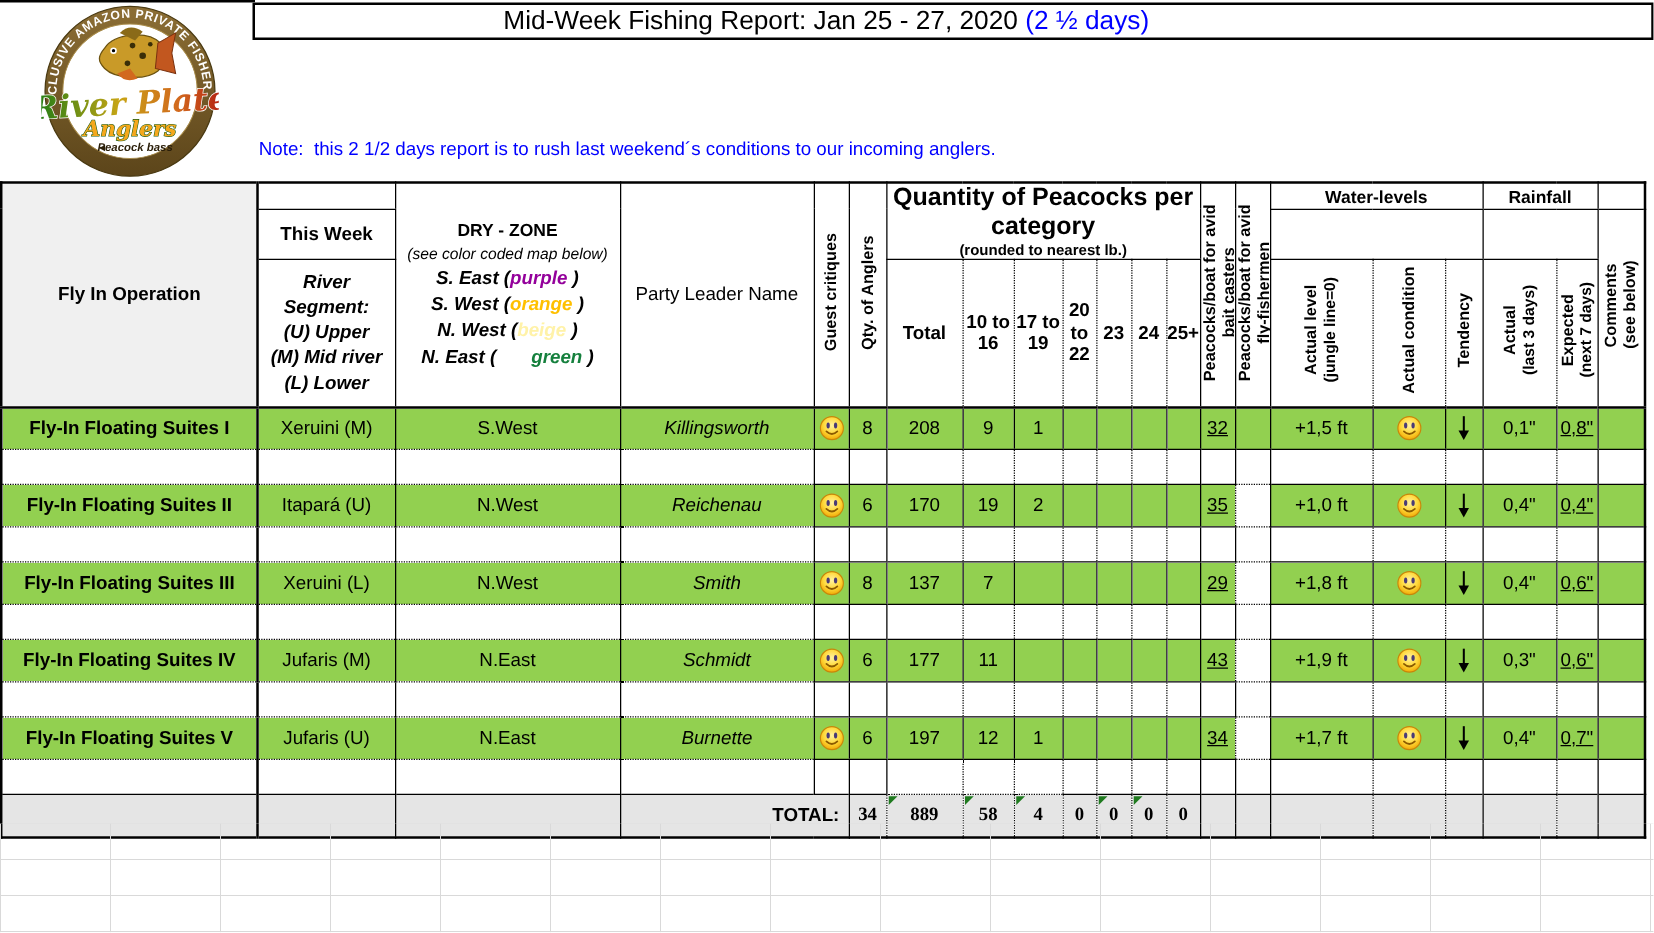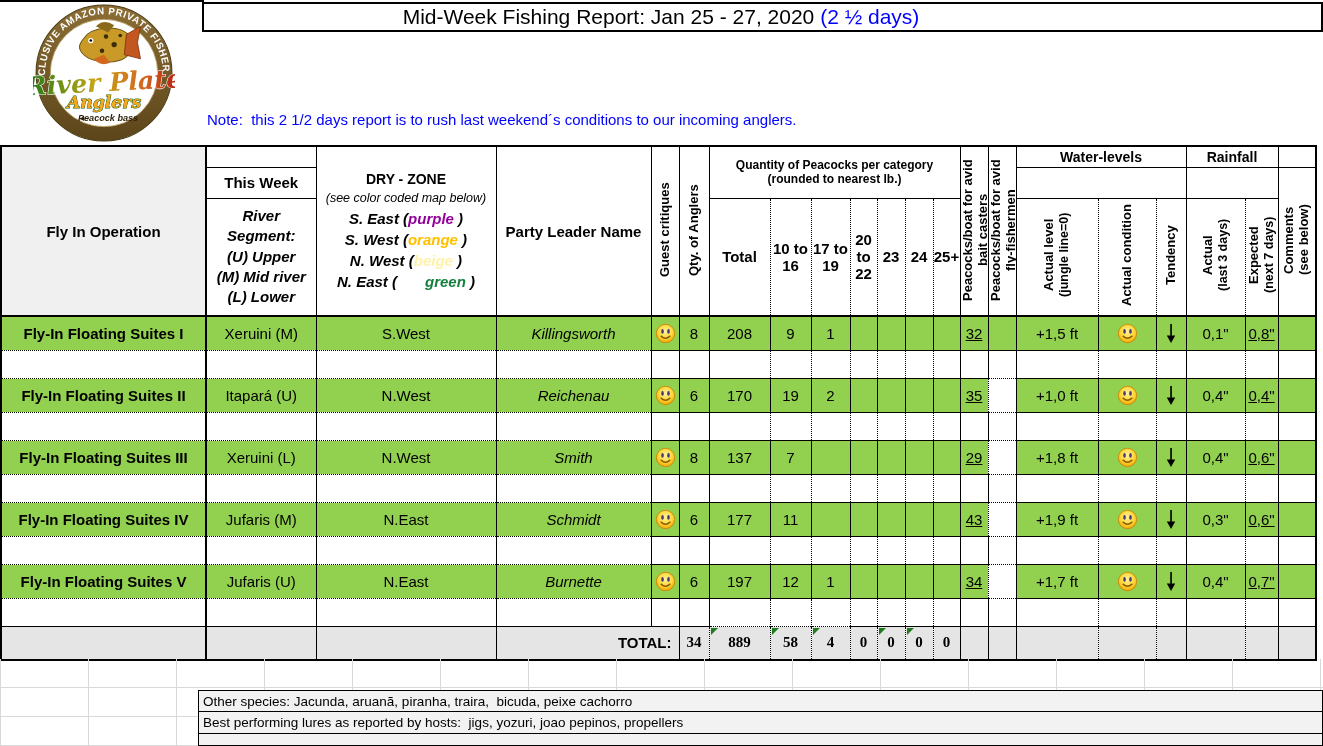--- a/index.html
+++ b/index.html
@@ -38,23 +38,23 @@
   .thisweek { font-weight:bold; font-size:15px; }
   .seg { font-weight:bold; font-style:italic; font-size:14px; line-height:1.35; }
   .dry { font-size:13.5px; line-height:1.4; }
   .dry .t1 { font-weight:bold; font-size:14px; }
   .dry .t2 { font-weight:normal; font-style:italic; font-size:12.5px; }
   .dry .zl { font-weight:bold; font-style:italic; }
   .zc-purple { color:#94009B; }
   .zc-orange { color:#FFC000; }
   .zc-beige  { color:#FFF2A8; }
   .zc-green  { color:#15803d;padding-left:28px; }
-  .pl { font-weight:bold; font-size:14px; }
+  .pl { font-weight:normal; font-size:14px; }
   .qgroup { font-weight:bold; }
-  .qgroup .l1 { font-size:12px; }
+  .qgroup .l1 { font-size:20px; }
   .qgroup .l2 { font-size:12px; }
   .wcol { font-weight:bold; font-size:13px; line-height:1.15; }
 
   
   .vt { display:inline-block; writing-mode:vertical-rl; transform:rotate(180deg);
     font-weight:bold; font-size:13px; line-height:1.15; white-space:nowrap; }
   .vt span { display:block; }
   .vt .sm { font-size:12.5px; }
 
   
@@ -529,19 +529,14 @@
       <td class="t d"></td>
       <td class="t d"></td>
       <td class="t s"></td>
       <td class="t d"></td>
       <td class="t s"></td>
     </tr>
   </tbody>
     </table>
 
   <div id="gridstrip"></div>
-  <div id="footer">
-    <div class="fbox" id="fbox1">Other species: Jacunda, aruanã, piranha, traira,  bicuda, peixe cachorro</div>
-    <div class="fbox" id="fbox2">Best performing lures as reported by hosts:  jigs, yozuri, joao pepinos, propellers</div>
-    <div class="fbox" id="fbox3"></div>
-  </div>
 
 </div>
 
 </body></html>

